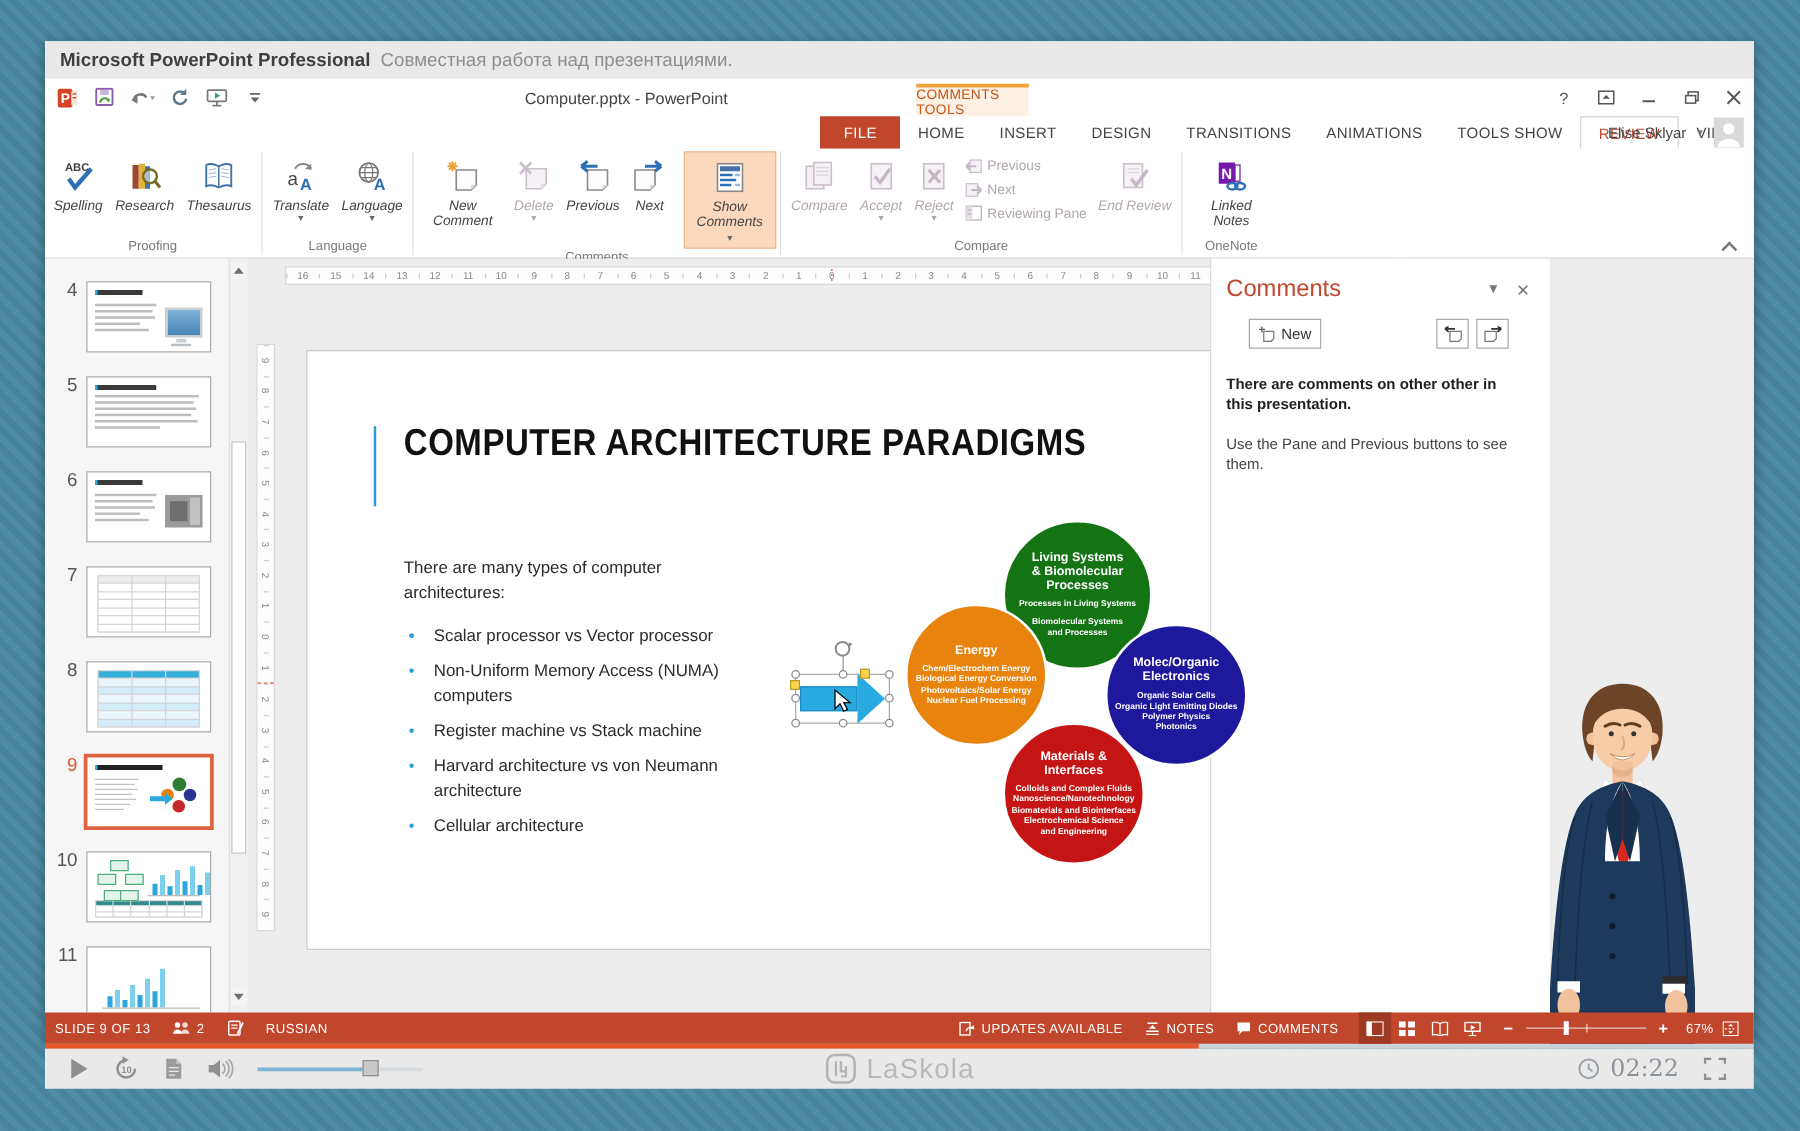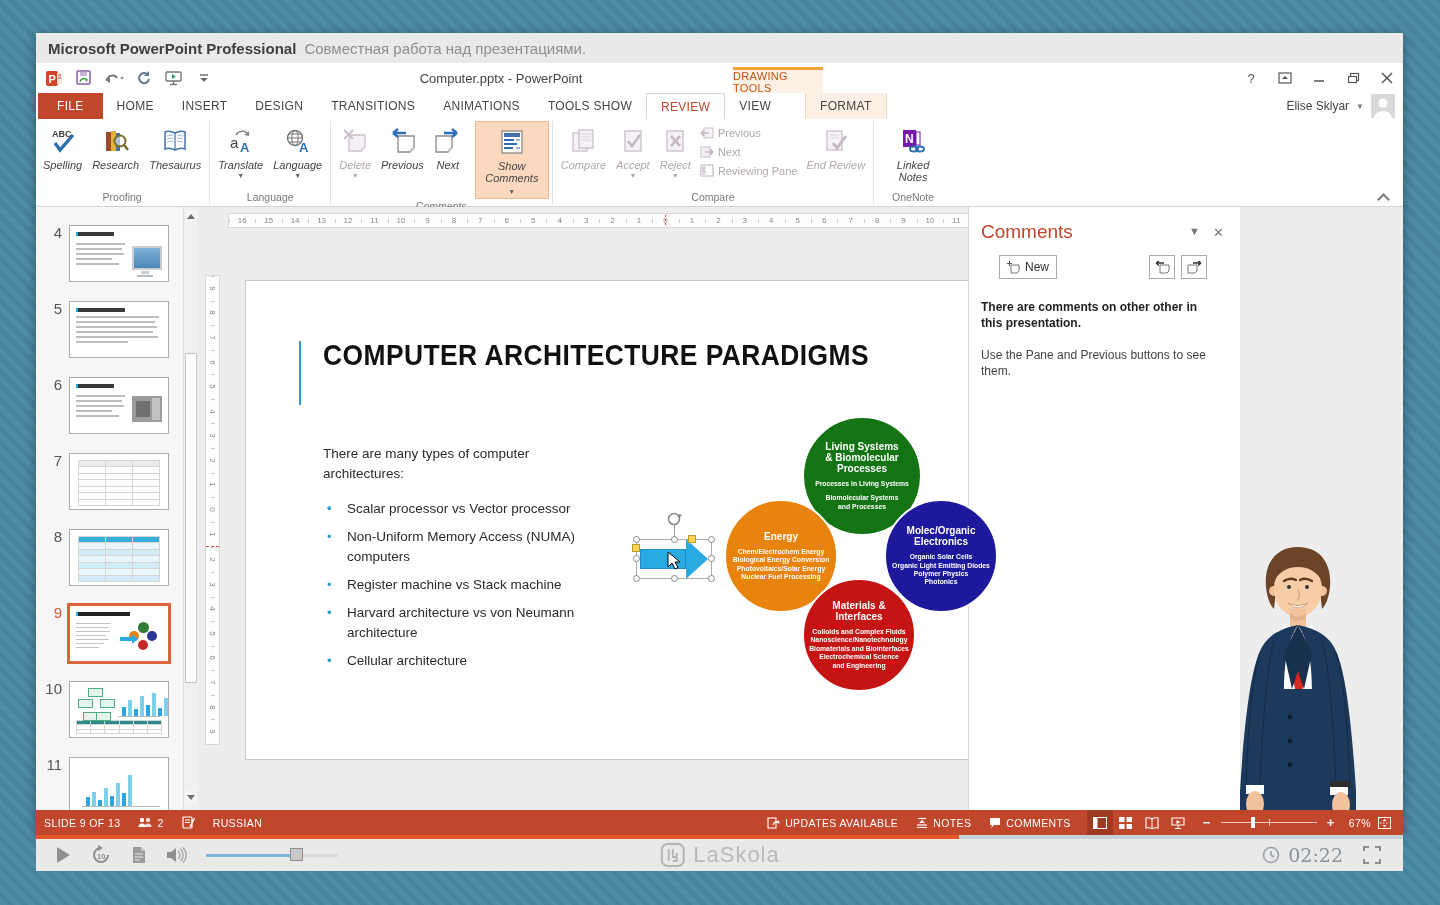--- a/index.html
+++ b/index.html
@@ -21,21 +21,21 @@
   .qbtn{display:flex;align-items:center;justify-content:center;width:20px;height:20px;}
   .doc-title{position:absolute;left:355px;top:0;width:220px;height:30px;display:flex;align-items:center;
              justify-content:center;font-size:13px;color:#444;}
   .ctx-group{position:absolute;left:697px;top:4px;width:90px;height:26px;background:#fdf0e4;
              border-top:3px solid #f2a33b;box-sizing:border-box;display:flex;align-items:center;
              justify-content:center;font-size:11px;color:#bf5517;letter-spacing:.3px;}
   .winctl{position:absolute;right:8px;top:0;height:30px;display:flex;align-items:center;gap:18px;color:#555;}
   .winctl .wc{width:16px;height:16px;display:flex;align-items:center;justify-content:center;font-size:13px;}
 
   
-  .tabs{position:absolute;left:0;top:60px;width:100%;height:26px;background:#fff;display:flex;align-items:flex-end;}
+  .tabs{position:absolute;left:0;top:60px;width:100%;height:26px;background:#fff;display:flex;align-items:flex-end;flex-direction:column;}
   .tab{height:26px;display:flex;align-items:center;padding:0 14px;font-size:12px;color:#444;letter-spacing:.3px;}
   .tab.file{background:#c0462c;color:#fff;padding:0 19px;margin-left:2px;}
   .tab.active{background:#fff;color:#c0462c;border:1px solid #d4d4d4;border-bottom:none;height:25px;}
   .tab.fmt{background:#fcf0e4;border-left:1px solid #f0dac2;border-right:1px solid #f0dac2;}
   .tab-spacer{width:20px;}
   .user-area{position:absolute;right:8px;top:60px;height:26px;display:flex;align-items:center;gap:7px;}
   .user-name{font-size:12px;color:#444;}
   .user-caret{font-size:8px;color:#777;}
   .avatar{width:24px;height:24px;background:#d9d9d9;display:flex;align-items:flex-end;justify-content:center;overflow:hidden;}
 
@@ -108,21 +108,21 @@
   .bullets{list-style:none;margin:0;padding:0;}
   .bullets li{position:relative;padding-left:24px;margin-bottom:8px;}
   .bullets li .dot{position:absolute;left:4px;top:0;color:#2e9bd6;font-size:13px;}
   
   .circle{position:absolute;border-radius:50%;color:#fff;text-align:center;display:flex;flex-direction:column;
           justify-content:center;border:2px solid #fff;box-sizing:border-box;}
   .circle .t{font-weight:bold;font-size:10px;line-height:11px;}
   .circle .grp{margin-top:6px;}
   .circle .s{font-weight:bold;font-size:6.8px;line-height:8.4px;}
   .c-living{left:556px;top:135px;width:120px;height:120px;z-index:1;}
-  .c-energy{left:478px;top:218px;width:114px;height:114px;z-index:2;}
+  .c-energy{left:478px;top:202px;width:114px;height:114px;z-index:2;}
   .c-molec{left:638px;top:218px;width:114px;height:114px;z-index:2;}
   .c-materials{left:556px;top:297px;width:114px;height:114px;z-index:3;}
 
   
   .selshape{position:absolute;left:390px;top:230px;width:84px;height:70px;}
   .rot-stem{position:absolute;left:38px;top:13px;width:1px;height:15px;background:#9a9a9a;}
   .sel-frame{position:absolute;left:0;top:28px;width:76px;height:40px;border:1px solid #ababab;box-sizing:border-box;}
   .arrow-body{position:absolute;left:4px;top:38px;width:46px;height:20px;background:#29abe2;border:1px solid #1c8cc8;box-sizing:border-box;}
   .arrow-head{position:absolute;left:50px;top:28px;width:0;height:0;border-top:20px solid transparent;
               border-bottom:20px solid transparent;border-left:22px solid #29abe2;}
@@ -227,21 +227,21 @@
           </svg>
         </span>
       <span class="qbtn">
         <svg width="10" height="12">
             <line x1="1" y1="3" x2="9" y2="3" stroke="#666" stroke-width="1.4"></line>
             <path d="M1.5 6 l7 0 l-3.5 4 z" fill="#666"></path>
           </svg>
         </span>
     </div>
     <div class="doc-title">Computer.pptx - PowerPoint</div>
-    <div class="ctx-group">DRAWING TOOLS</div>
+    <div class="ctx-group">COMMENTS TOOLS</div>
     <div class="winctl">
       <span class="wc">?</span>
       <span class="wc">
         <svg width="14" height="12">
             <rect x="1" y="1" width="12" height="10" fill="none" stroke="#555" stroke-width="1.2"></rect>
             <path d="M7 4 l3 3 l-6 0 z" fill="#555"></path>
           </svg>
         </span>
       <span class="wc">
         <svg width="12" height="12">
@@ -361,20 +361,35 @@
           <span class="rlabel">Language</span>
           <span class="dd">▼</span>
         </div>
       </div>
       <div class="rgl">Language</div>
     </div>
     <div class="gsep"></div>
 
     <div class="rgroup">
       <div class="rbuttons">
+        <div class="rbtn">
+          <span class="ric">
+            <svg width="26" height="26">
+                <path d="M8 8 H24 V20 L20 24 H8 Z" fill="#fdfdfd" stroke="#8a8a8a" stroke-width="1.3"></path>
+                <path d="M24 20 L20 20 L20 24 Z" fill="#d8d8d8"></path>
+                <g stroke="#e9a13b" stroke-width="1.6">
+                  <line x1="5" y1="1" x2="5" y2="9"></line>
+                  <line x1="1" y1="5" x2="9" y2="5"></line>
+                  <line x1="2.2" y1="2.2" x2="7.8" y2="7.8"></line>
+                  <line x1="7.8" y1="2.2" x2="2.2" y2="7.8"></line>
+                </g>
+              </svg>
+            </span>
+          <span class="rlabel">New Comment</span>
+        </div>
         <div class="rbtn disabled">
           <span class="ric">
             <svg width="26" height="26">
                 <path d="M7 7 H23 V19 L19 23 H7 Z" fill="#f6f1f6" stroke="#cbbfcb" stroke-width="1.3"></path>
                 <path d="M23 19 L19 19 L19 23 Z" fill="#e3dae3"></path>
                 <line x1="2" y1="2" x2="11" y2="11" stroke="#cbbfcb" stroke-width="2"></line>
                 <line x1="11" y1="2" x2="2" y2="11" stroke="#cbbfcb" stroke-width="2"></line>
               </svg>
             </span>
           <span class="rlabel">Delete</span>

